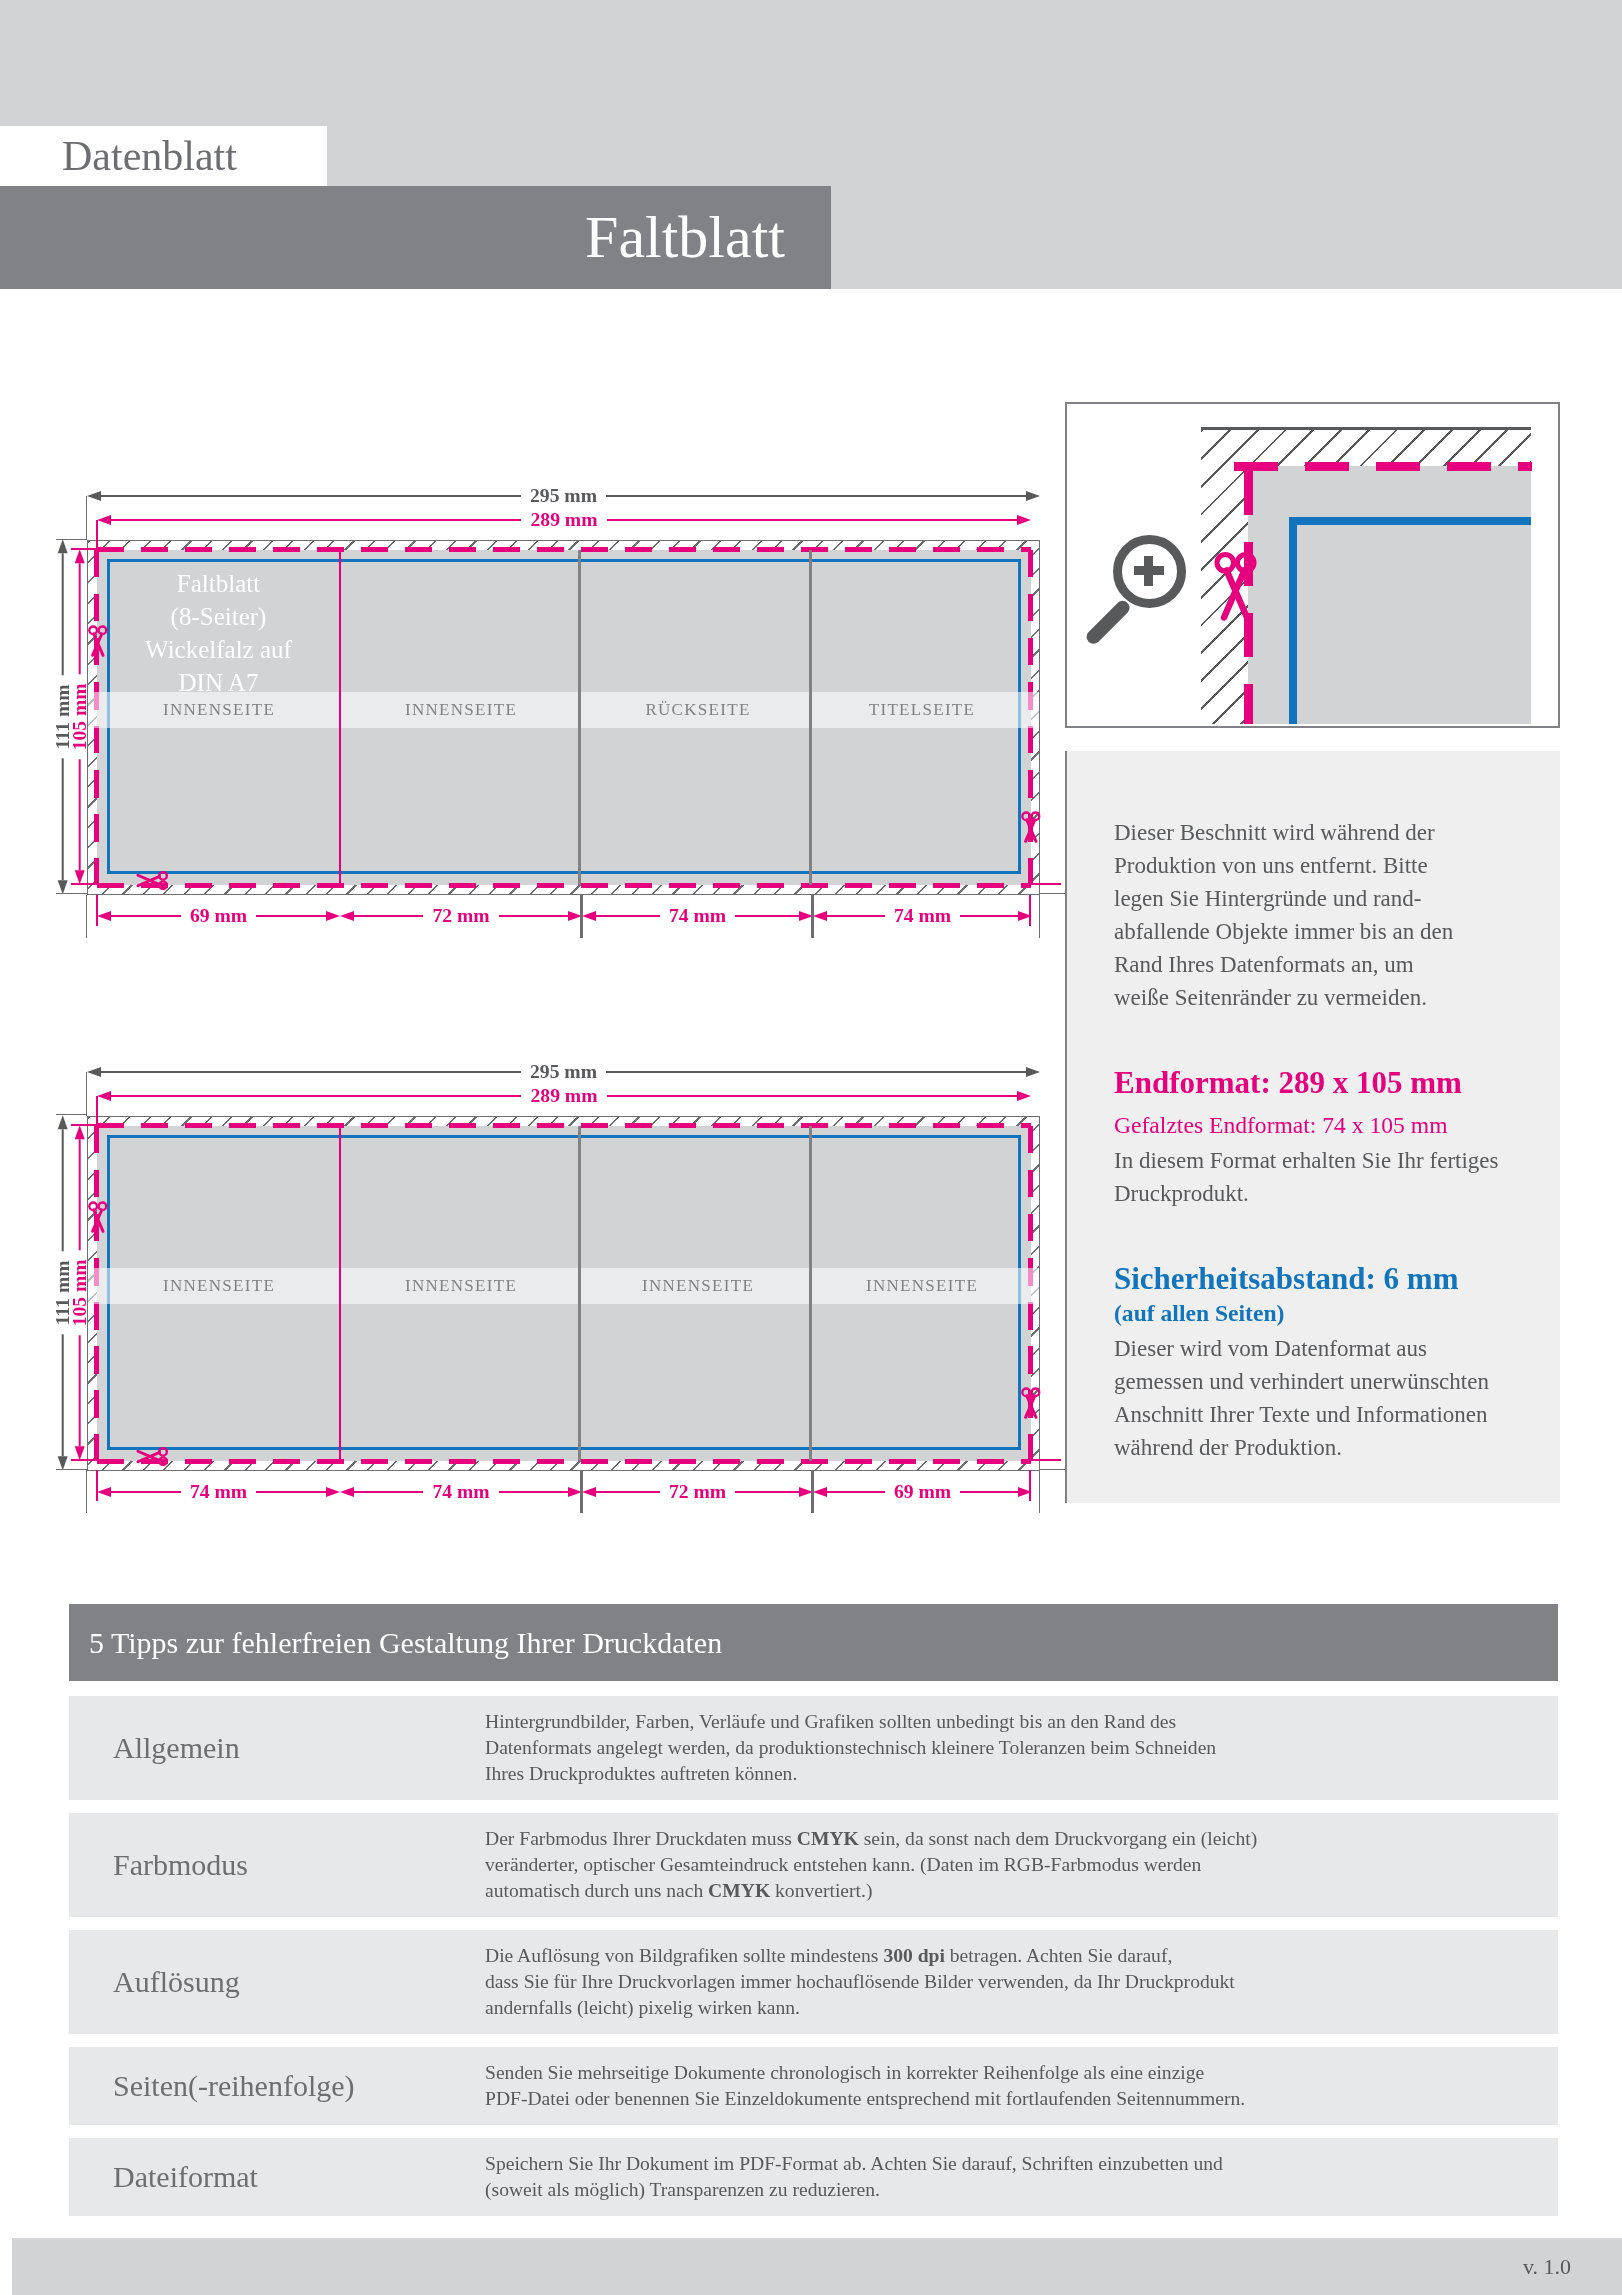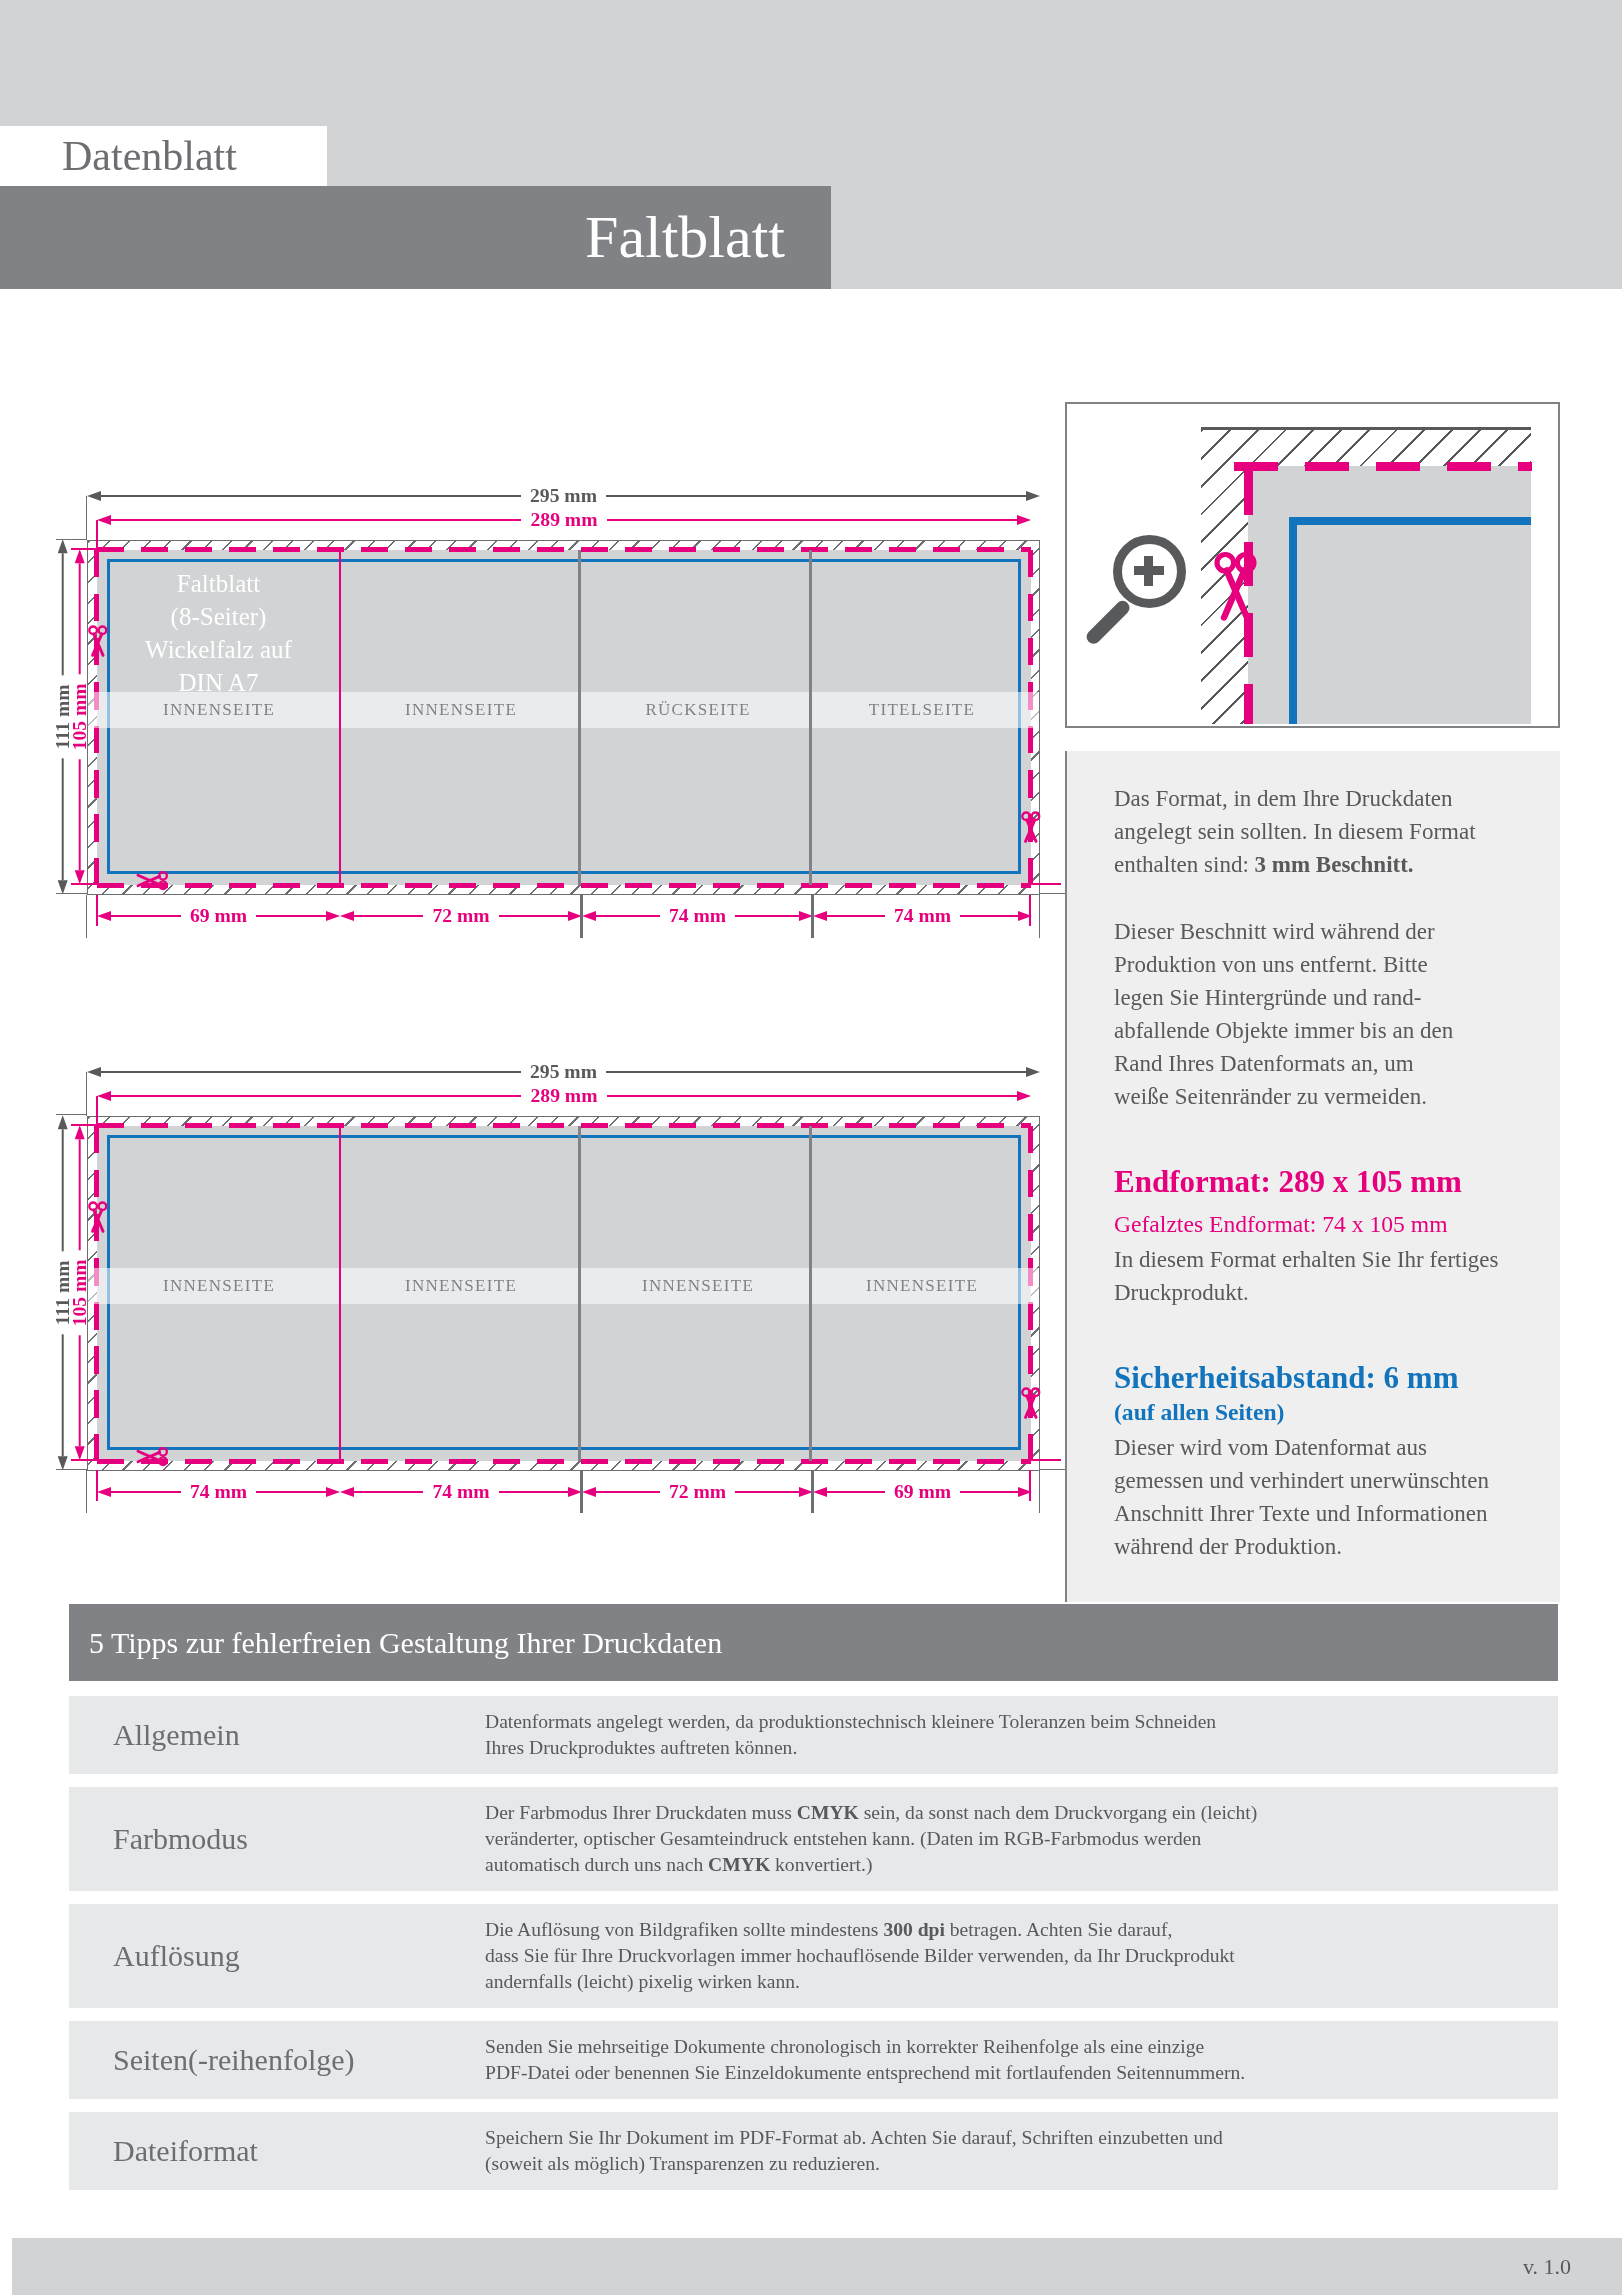--- a/index.html
+++ b/index.html
@@ -323,25 +323,20 @@
     <div class="zd zd-dash-h"></div>
     <div class="zd zd-dash-v"></div>
     <div class="zd zd-blue-v"></div>
     <div class="zd zd-blue-h"></div>
     <svg class="scissors" style="left:143px;top:147px;width:51px;height:77px;" viewBox="0 0 40 60">
         <use href="#scissors-shape"></use>
       </svg>
   </div>
 
   <div class="info-panel">
-    <div class="info-par">
-        <div><span>Das Format, in dem Ihre Druckdaten</span></div>
-        <div><span>angelegt sein sollten. In diesem Format</span></div>
-        <div><span>enthalten sind: </span><span class="b">3 mm Beschnitt.</span></div>
-      </div>
     <div class="gap-s"></div>
     <div class="info-par">
         <div><span>Dieser Beschnitt wird während der</span></div>
         <div><span>Produktion von uns entfernt. Bitte</span></div>
         <div><span>legen Sie Hintergründe und rand-</span></div>
         <div><span>abfallende Objekte immer bis an den</span></div>
         <div><span>Rand Ihres Datenformats an, um</span></div>
         <div><span>weiße Seitenränder zu vermeiden.</span></div>
       </div>
     <div class="gap-l"></div>
@@ -362,20 +357,21 @@
       </div>
   </div>
 
   <div class="tips-header">
     <span>5 Tipps zur fehlerfreien Gestaltung Ihrer Druckdaten</span>
   </div>
   <div class="tips-rows" id="tips-rows">
   <div class="tip-row">
     <div class="tip-label">Allgemein</div>
     <div class="tip-body">
+          <div><span>Hintergrundbilder, Farben, Verläufe und Grafiken sollten unbedingt bis an den Rand des</span></div>
           <div><span>Datenformats angelegt werden, da produktionstechnisch kleinere Toleranzen beim Schneiden</span></div>
           <div><span>Ihres Druckproduktes auftreten können.</span></div>
         </div>
   </div>
 
   <div class="tip-row">
     <div class="tip-label">Farbmodus</div>
     <div class="tip-body">
           <div><span>Der Farbmodus Ihrer Druckdaten muss </span><span class="b">CMYK</span><span> sein, da sonst nach dem Druckvorgang ein (leicht)</span></div>
           <div><span>veränderter, optischer Gesamteindruck entstehen kann. (Daten im RGB-Farbmodus werden</span></div>

